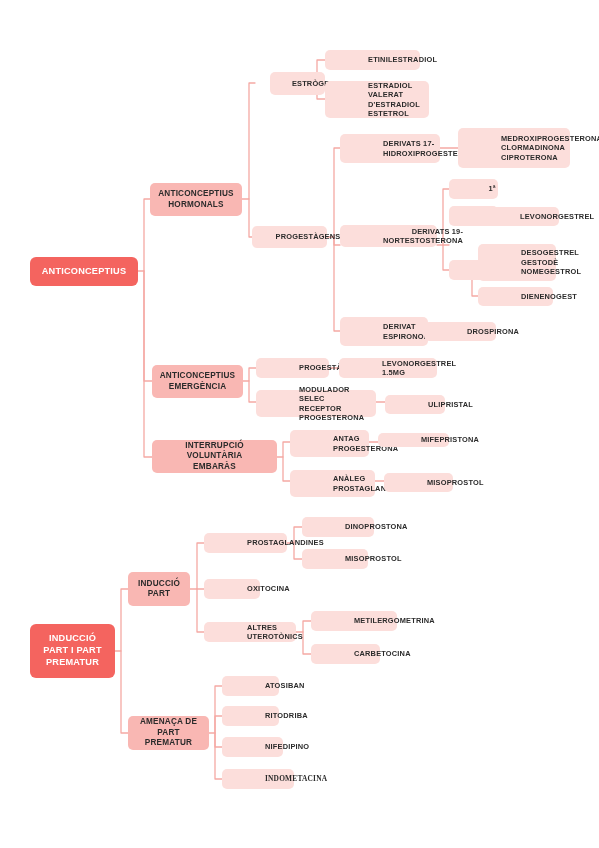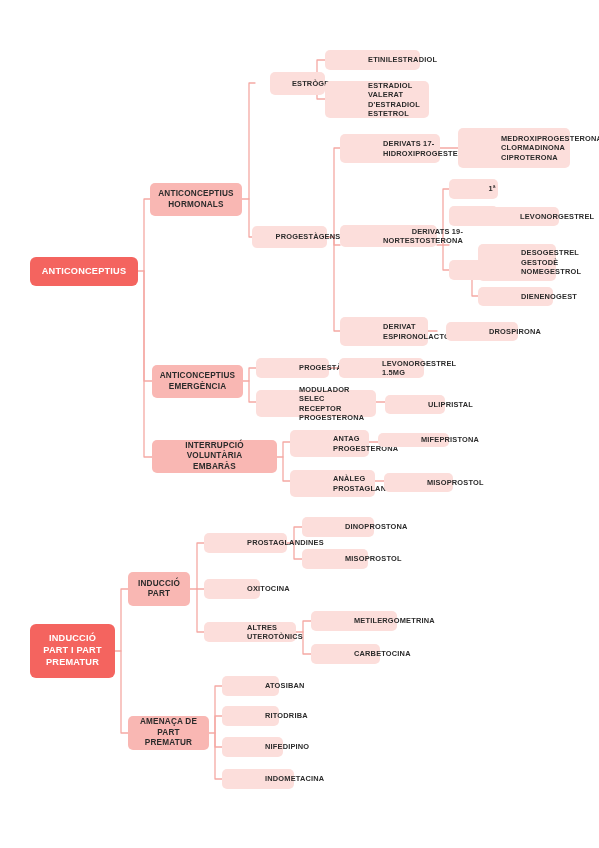--- a/index.html
+++ b/index.html
@@ -170,28 +170,28 @@
 
   <div class="node leaf left-align" style="left:478px; top:244px; width:78px; height:37px;">DESOGESTREL
 GESTODÈ
 NOMEGESTROL</div>
 
   <div class="node leaf left-align" style="left:478px; top:287px; width:75px; height:19px;">DIENENOGEST</div>
 
   <div class="node leaf left-align" style="left:340px; top:317px; width:88px; height:29px;">DERIVAT
 ESPIRONOLACTONA</div>
 
-  <div class="node leaf left-align" style="left:446px; top:322px; width:72px; height:19px;">DROSPIRONA</div>
+  <div class="node leaf left-align" style="left:424px; top:322px; width:72px; height:19px;">DROSPIRONA</div>
 
   <div class="node mid" style="left:152px; top:365px; width:91px; height:33px;">ANTICONCEPTIUS
 EMERGÈNCIA</div>
 
   <div class="node leaf left-align" style="left:256px; top:358px; width:73px; height:20px;">PROGESTÀGENS</div>
 
-  <div class="node leaf left-align" style="left:339px; top:358px; width:85px; height:20px;">LEVONORGESTREL 1.5MG</div>
+  <div class="node leaf left-align" style="left:339px; top:358px; width:98px; height:20px;">LEVONORGESTREL 1.5MG</div>
 
   <div class="node leaf left-align" style="left:256px; top:390px; width:120px; height:27px;">MODULADOR SELEC
 RECEPTOR PROGESTERONA</div>
 
   <div class="node leaf left-align" style="left:385px; top:395px; width:60px; height:19px;">ULIPRISTAL</div>
 
   <div class="node mid" style="left:152px; top:440px; width:125px; height:33px;">INTERRUPCIÓ VOLUNTÀRIA
 EMBARÀS</div>
 
   <div class="node leaf left-align" style="left:290px; top:430px; width:79px; height:27px;">ANTAG
@@ -227,15 +227,15 @@
 
   <div class="node mid" style="left:128px; top:716px; width:81px; height:34px;">AMENAÇA DE
 PART PREMATUR</div>
 
   <div class="node leaf left-align" style="left:222px; top:676px; width:57px; height:20px;">ATOSIBAN</div>
 
   <div class="node leaf left-align" style="left:222px; top:706px; width:57px; height:20px;">RITODRIBA</div>
 
   <div class="node leaf left-align" style="left:222px; top:737px; width:61px; height:20px;">NIFEDIPINO</div>
 
-  <div class="node leaf left-align" style="left:222px; top:769px; width:72px; height:20px;">INDOMETACINA</div>
+  <div class="node leaf left-align" style="left:222px; top:769px; width:72px; height:20px;font-family:Liberation Serif, serif;">INDOMETACINA</div>
 
 </div>
 
 </body></html>

